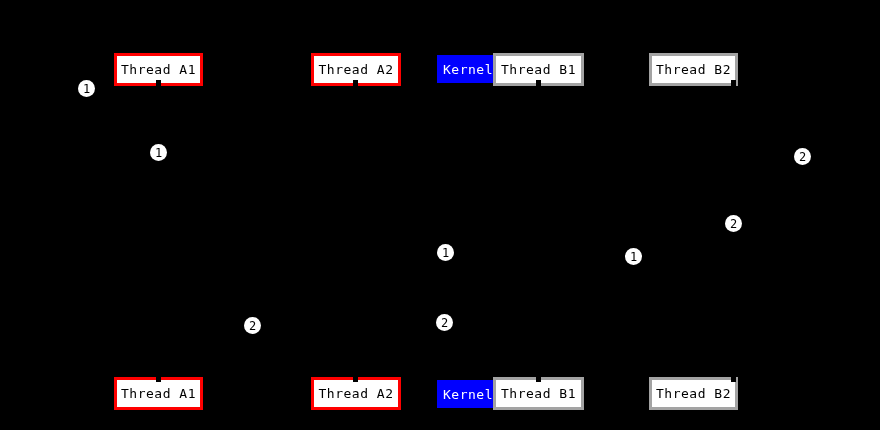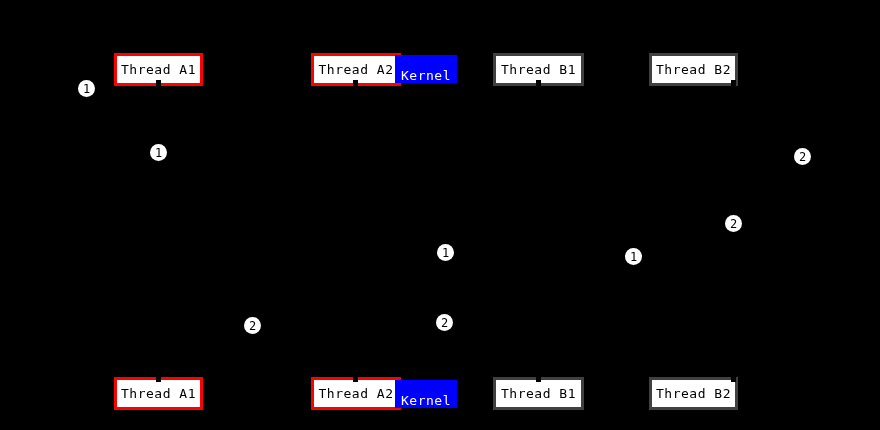--- a/index.html
+++ b/index.html
@@ -18,31 +18,31 @@
     background: #ffffff;
     color: #000000;
     display: flex;
     align-items: center;
     justify-content: center;
     font-size: 13px;
     letter-spacing: 0.5px;
     white-space: nowrap;
   }
   .actor-box.red-border  { border: 3px solid #ff0000; }
-  .actor-box.blue-border { border: 3px solid #404040; }
+  .actor-box.blue-border { border: 3px solid #a3a3a3; }
   .actor-box.kernel {
     background: #0000ff;
     color: #ffffff;
     border: none;
     height: 28px;
   }
   
   .col-a1 { left: 114px; width: 89px; }
   .col-a2 { left: 311px; width: 90px; }
-  .col-k  { left: 395px; width: 62px; align-items: flex-end; }
+  .col-k  { left: 437px; width: 62px; }
   .col-b1 { left: 493px; width: 91px; }
   .col-b2 { left: 649px; width: 89px; }
   .row-top    { top: 53px; }
   .row-bottom { top: 377px; }
   .kernel.row-top    { top: 55px; }
   .kernel.row-bottom { top: 380px; }
   
   .notch {
     position: absolute;
     width: 5px;

